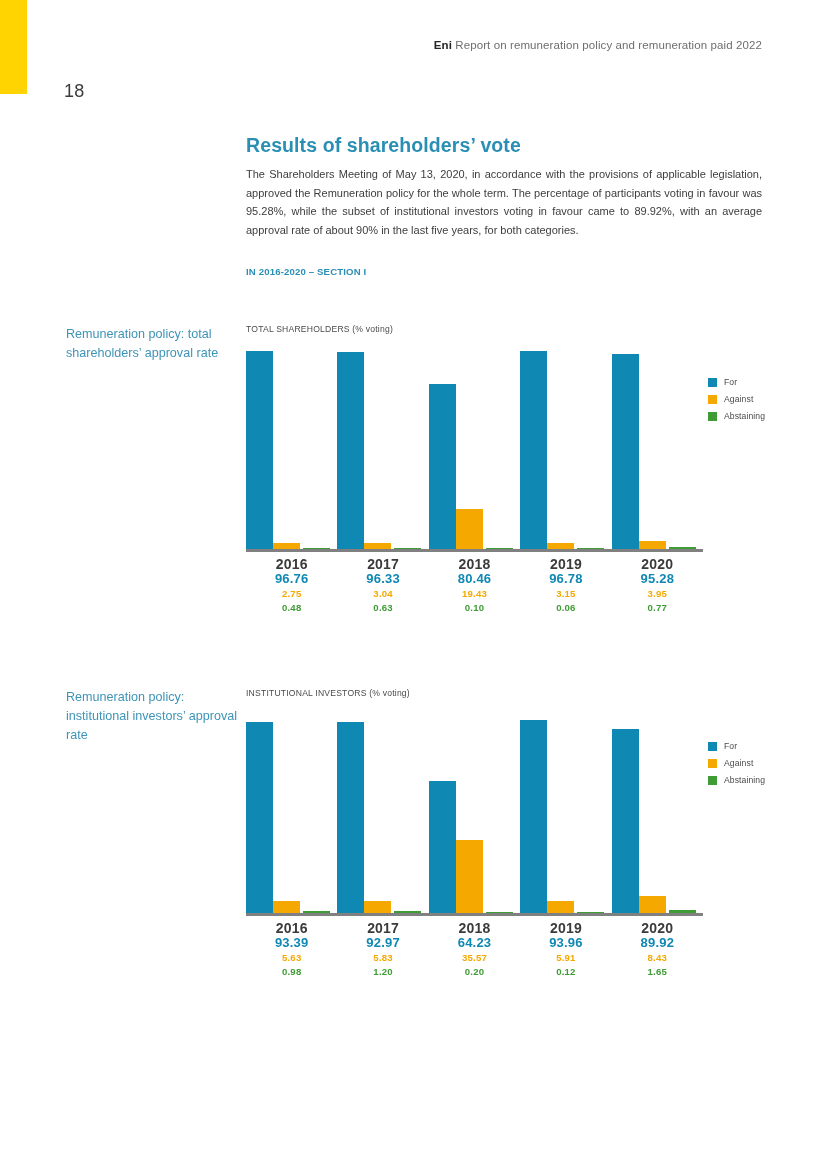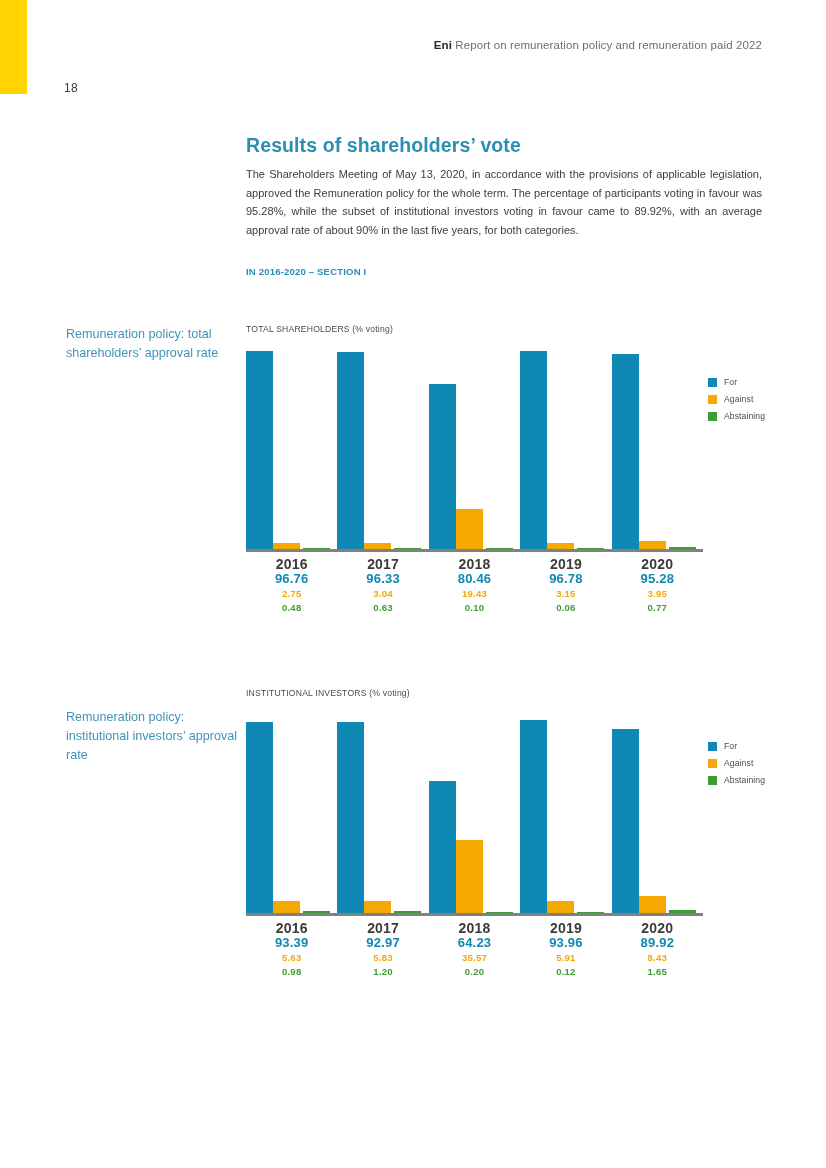--- a/index.html
+++ b/index.html
@@ -39,21 +39,21 @@
   }
   .page-header .brand {
     color: #262626;
     font-weight: bold;
   }
 
   .page-number {
     position: absolute;
     left: 64px;
     top: 81px;
-    font-size: 12px;
+    font-size: 18px;
     color: #3b3b3b;
     letter-spacing: .3px;
   }
 
   .section-title {
     position: absolute;
     left: 246px;
     top: 134px;
     font-size: 19.5px;
     font-weight: bold;
@@ -87,21 +87,21 @@
   
   .side-label {
     position: absolute;
     left: 66px;
     width: 175px;
     font-size: 12.6px;
     line-height: 19px;
     color: #3d94b8;
   }
   .side-label.first { top: 325px; }
-  .side-label.second { top: 688px; margin-top: 20px; }
+  .side-label.second { top: 688px; }
 
   
   .chart-block { position: absolute; left: 246px; width: 516px; }
   .chart-block.first  { top: 324px; }
   .chart-block.second { top: 688px; }
 
   .chart-subtitle {
     font-size: 8.6px;
     color: #4a4a4a;
     letter-spacing: .2px;

